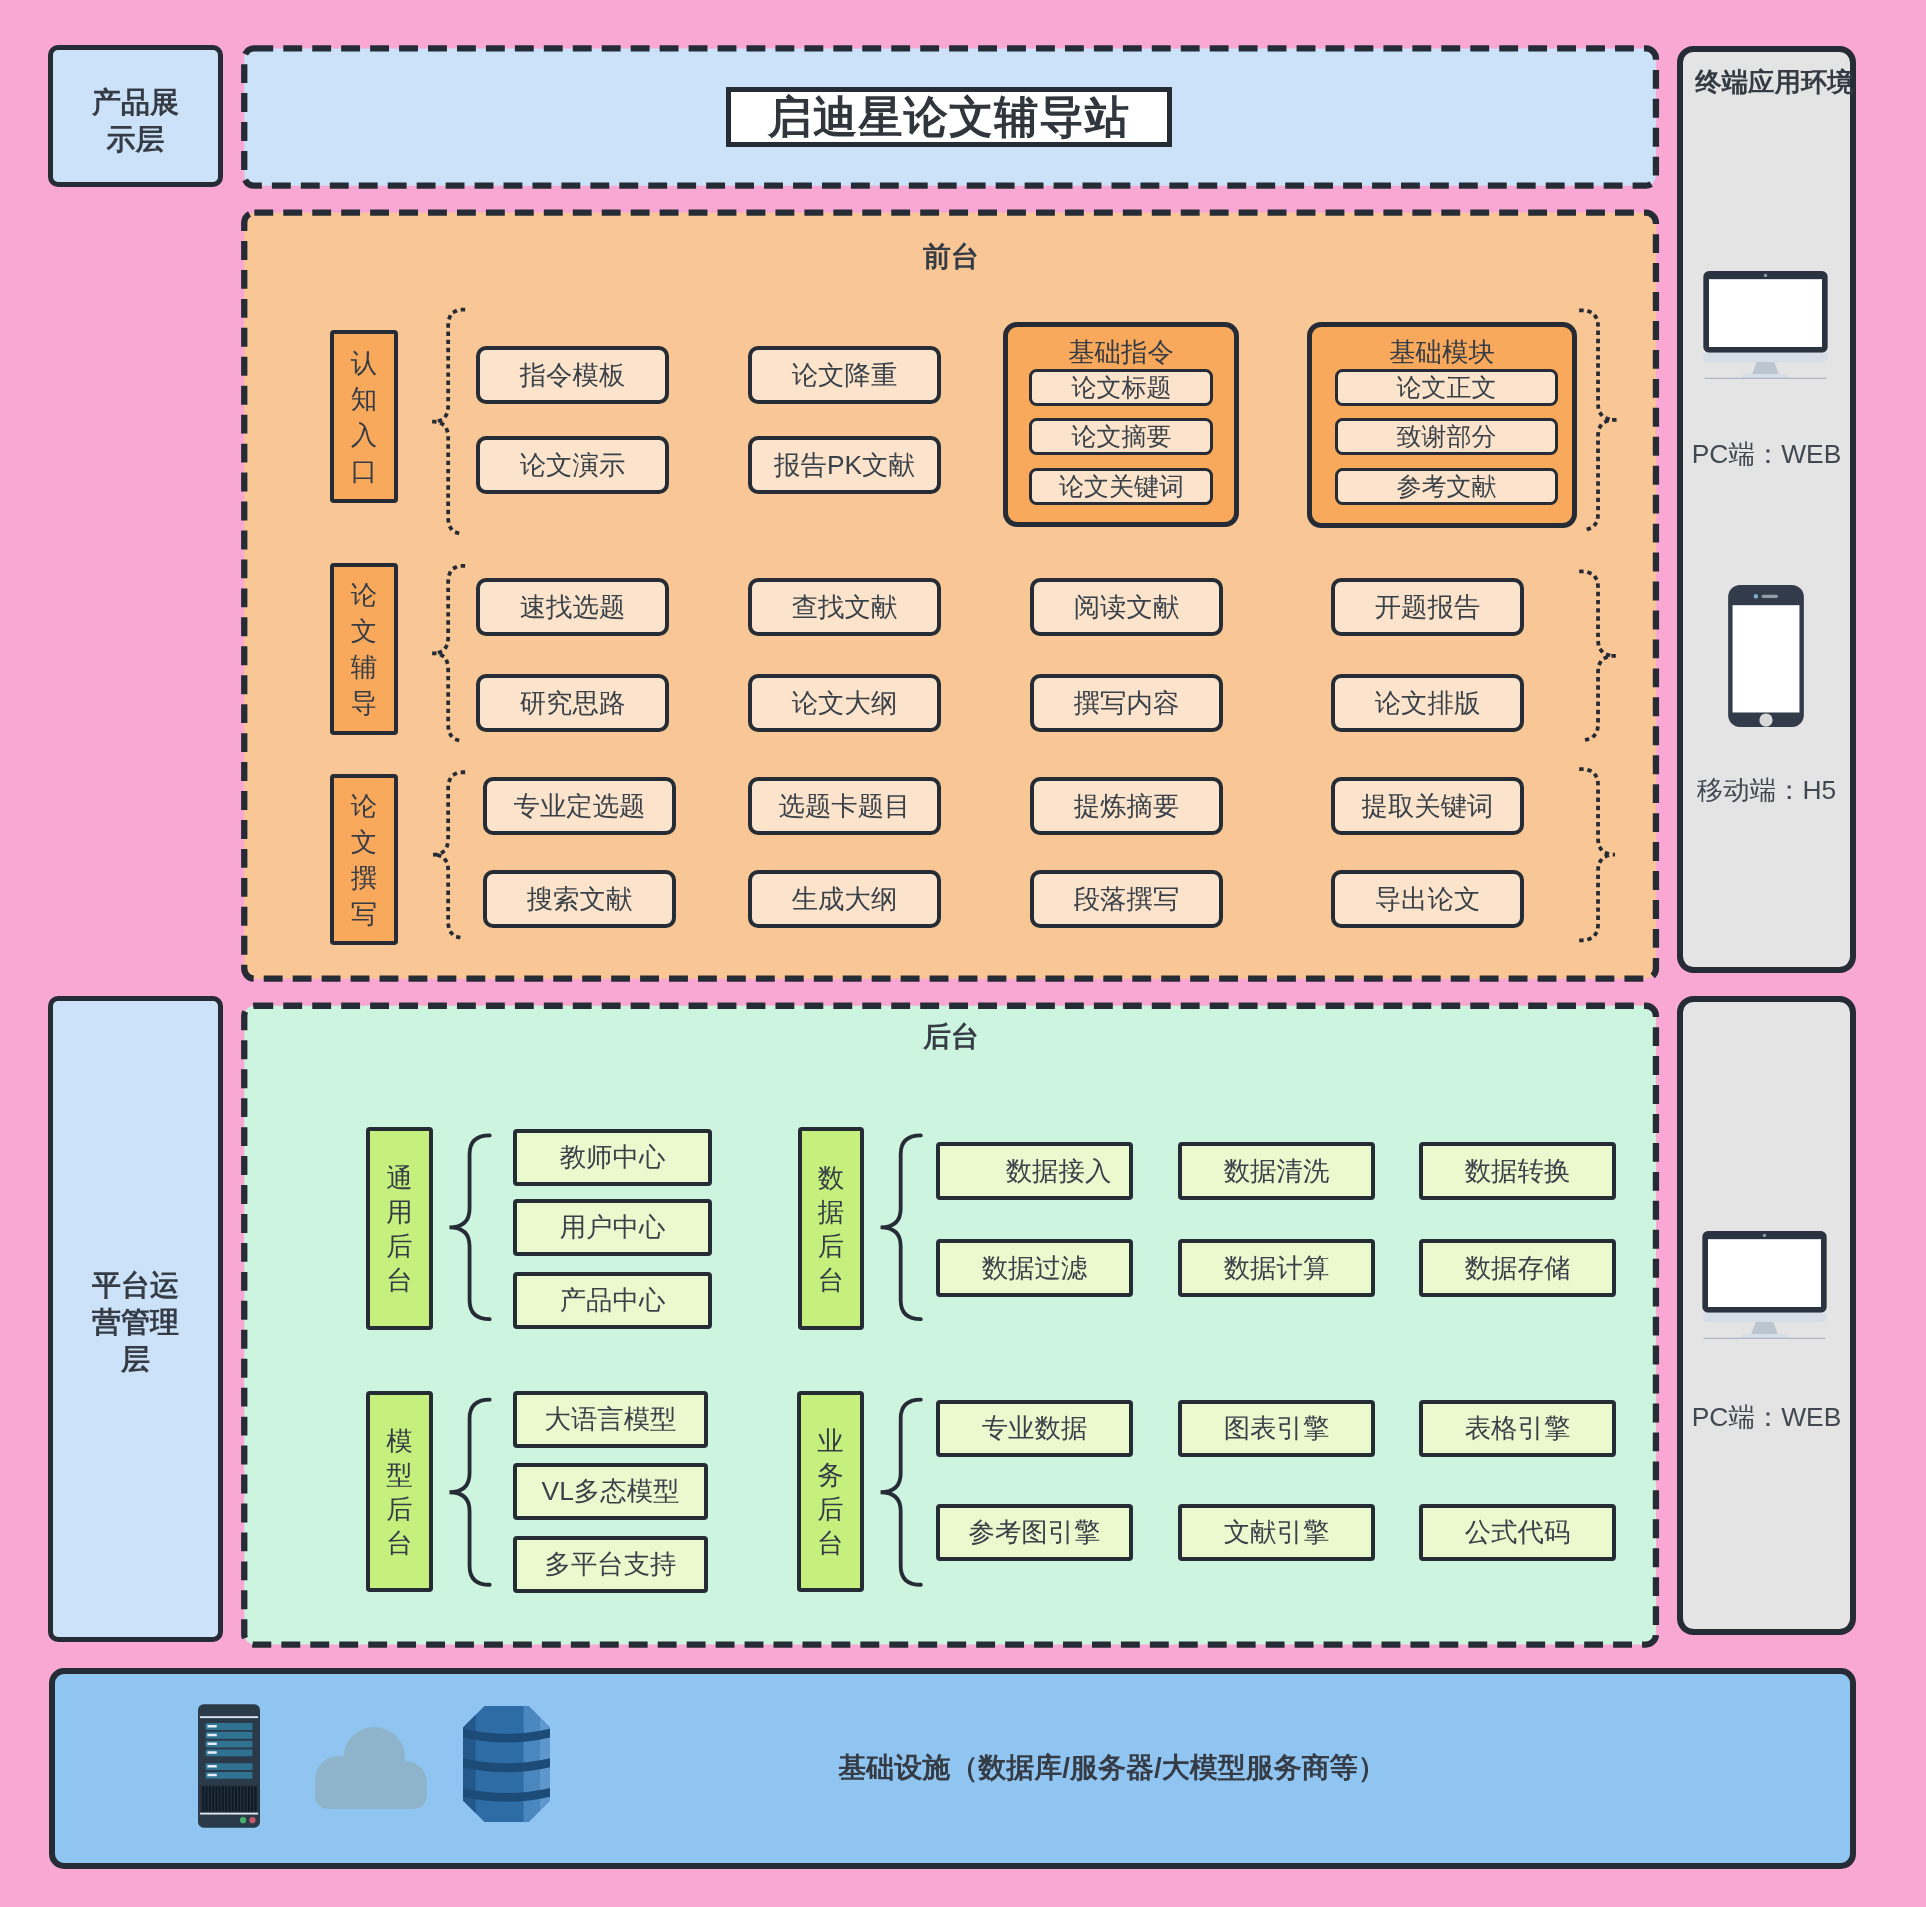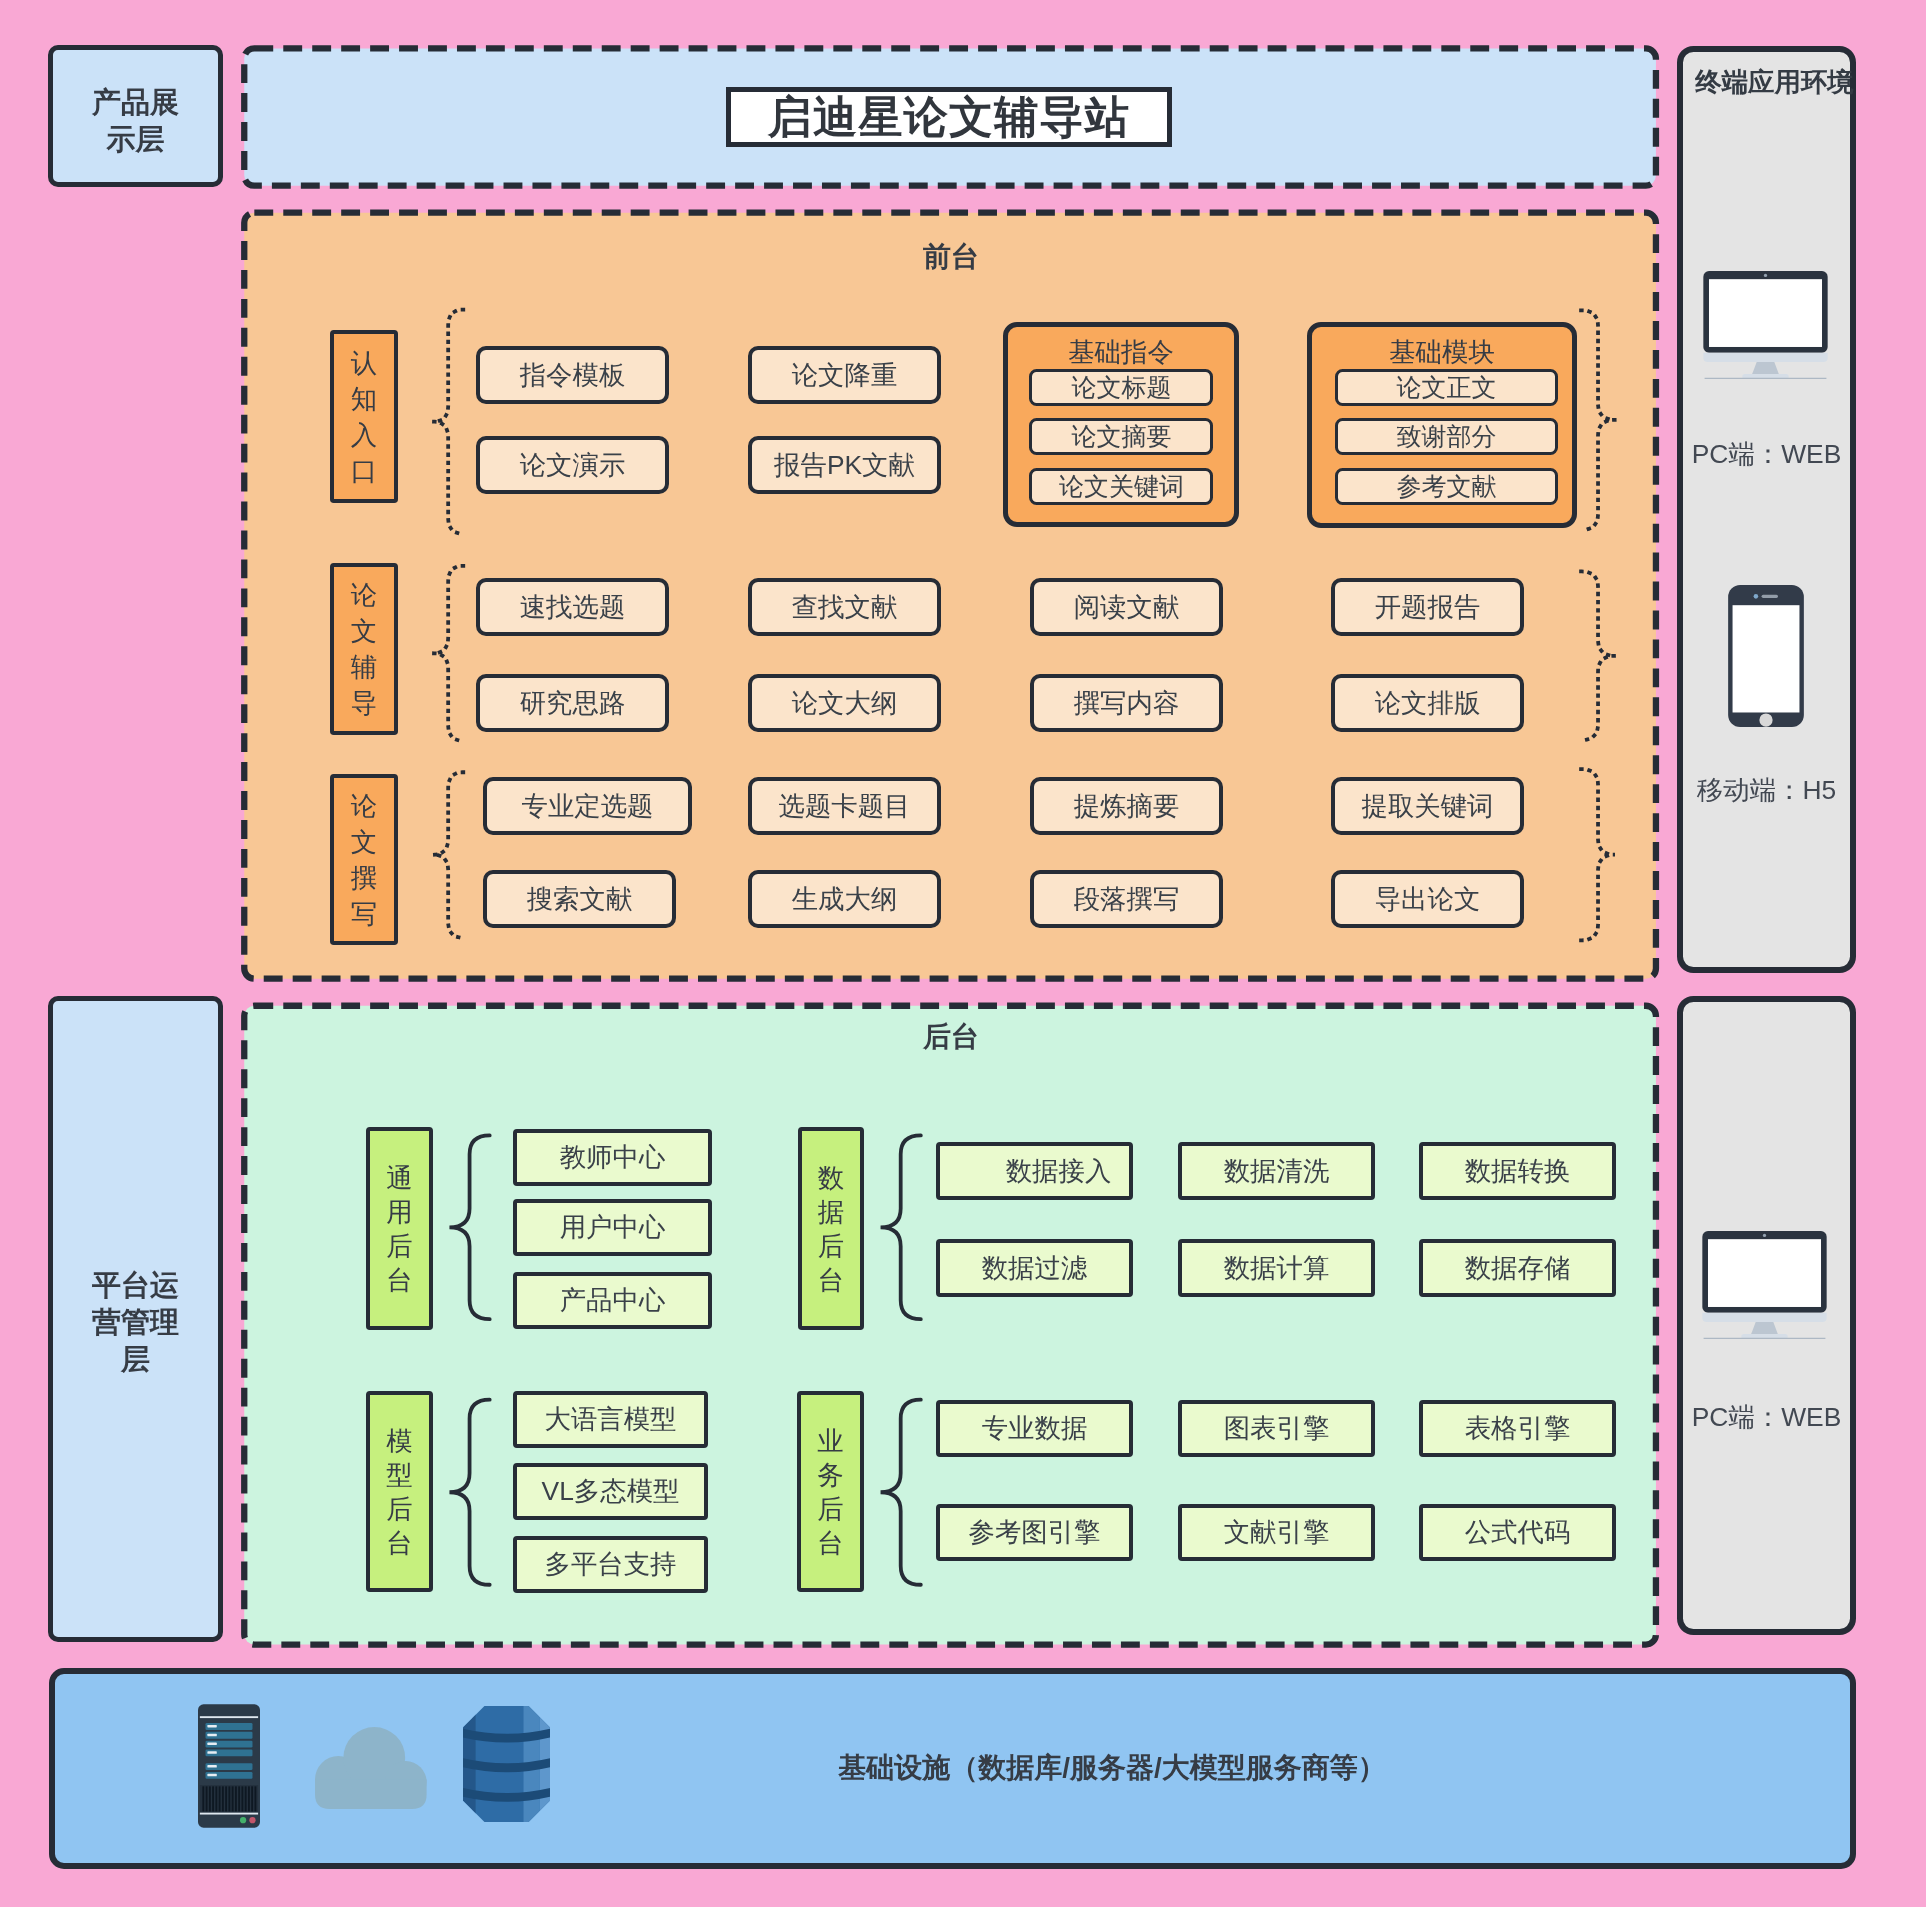--- a/index.html
+++ b/index.html
@@ -132,21 +132,21 @@
   <div class="abs o-box" style="left:748px; top:578px; width:193px; height:58px;">查找文献</div>
   <div class="abs o-box" style="left:748px; top:674px; width:193px; height:58px;">论文大纲</div>
   <div class="abs o-box" style="left:1030px; top:578px; width:193px; height:58px;">阅读文献</div>
   <div class="abs o-box" style="left:1030px; top:674px; width:193px; height:58px;">撰写内容</div>
   <div class="abs o-box" style="left:1331px; top:578px; width:193px; height:58px;">开题报告</div>
   <div class="abs o-box" style="left:1331px; top:674px; width:193px; height:58px;">论文排版</div>
 
   <div class="abs o-vlabel" style="left:330px; top:774px; width:68px; height:171px;">
     <div class="vt">论文撰写</div>
   </div>
-  <div class="abs o-box" style="left:483px; top:777px; width:209px; height:58px;">专业定选题</div>
+  <div class="abs o-box" style="left:483px; top:777px; width:193px; height:58px;">专业定选题</div>
   <div class="abs o-box" style="left:483px; top:870px; width:193px; height:58px;">搜索文献</div>
   <div class="abs o-box" style="left:748px; top:777px; width:193px; height:58px;">选题卡题目</div>
   <div class="abs o-box" style="left:748px; top:870px; width:193px; height:58px;">生成大纲</div>
   <div class="abs o-box" style="left:1030px; top:777px; width:193px; height:58px;">提炼摘要</div>
   <div class="abs o-box" style="left:1030px; top:870px; width:193px; height:58px;">段落撰写</div>
   <div class="abs o-box" style="left:1331px; top:777px; width:193px; height:58px;">提取关键词</div>
   <div class="abs o-box" style="left:1331px; top:870px; width:193px; height:58px;">导出论文</div>
 
   <div class="abs section-title" style="left:825px; top:1018px; width:252px;">后台</div>
 

